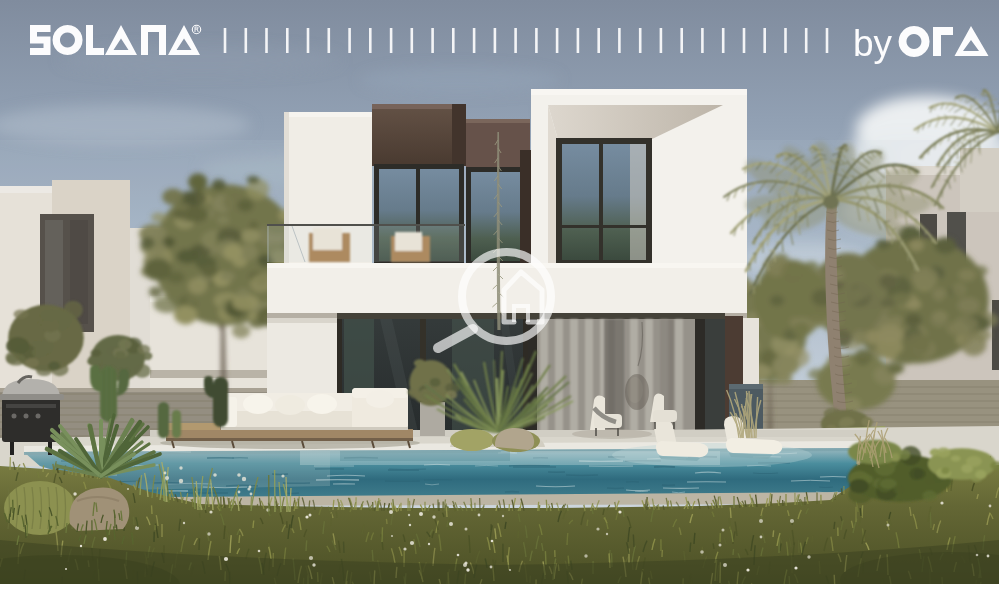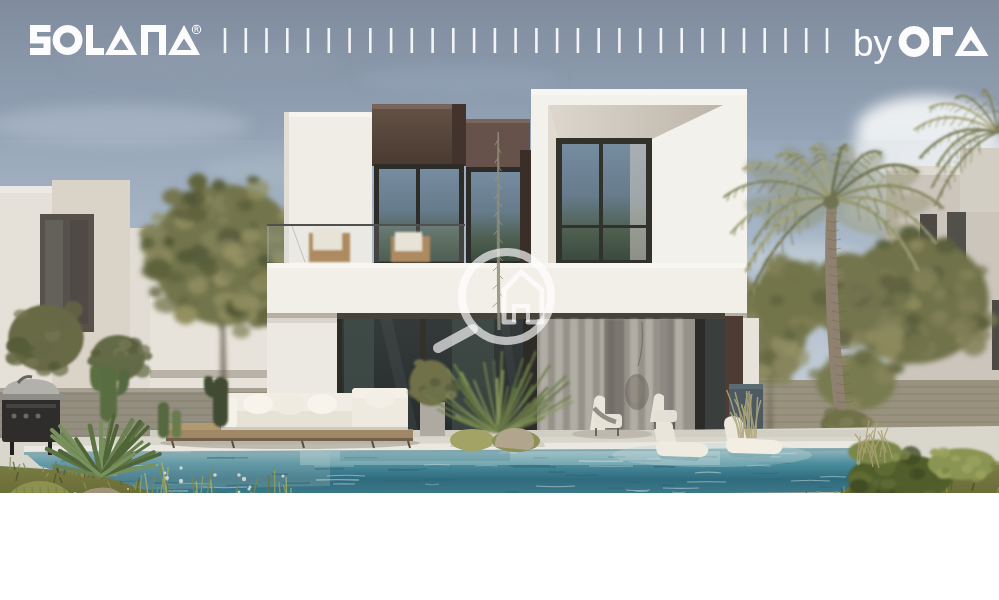--- a/index.html
+++ b/index.html
@@ -1,14 +1,14 @@
 <!DOCTYPE html>
 <html><head><meta charset="utf-8"><style>
 html,body{margin:0;padding:0;}
-.page{width:999px;height:493px;position:relative;overflow:hidden;font-family:"Liberation Sans",sans-serif;}
+.page{width:999px;height:584px;position:relative;overflow:hidden;font-family:"Liberation Sans",sans-serif;}
 </style></head><body>
 <div class="page">
 <svg width="999" height="600" viewBox="0 0 999 600">
 <defs>
 <linearGradient id="sky" x1="0" y1="0" x2="0" y2="1">
  <stop offset="0" stop-color="#808c9e"></stop>
  <stop offset="0.2" stop-color="#91a0b3"></stop>
  <stop offset="0.42" stop-color="#a6b6c7"></stop>
  <stop offset="0.6" stop-color="#bdc9d5"></stop>
  <stop offset="0.78" stop-color="#cbd4dc"></stop>

